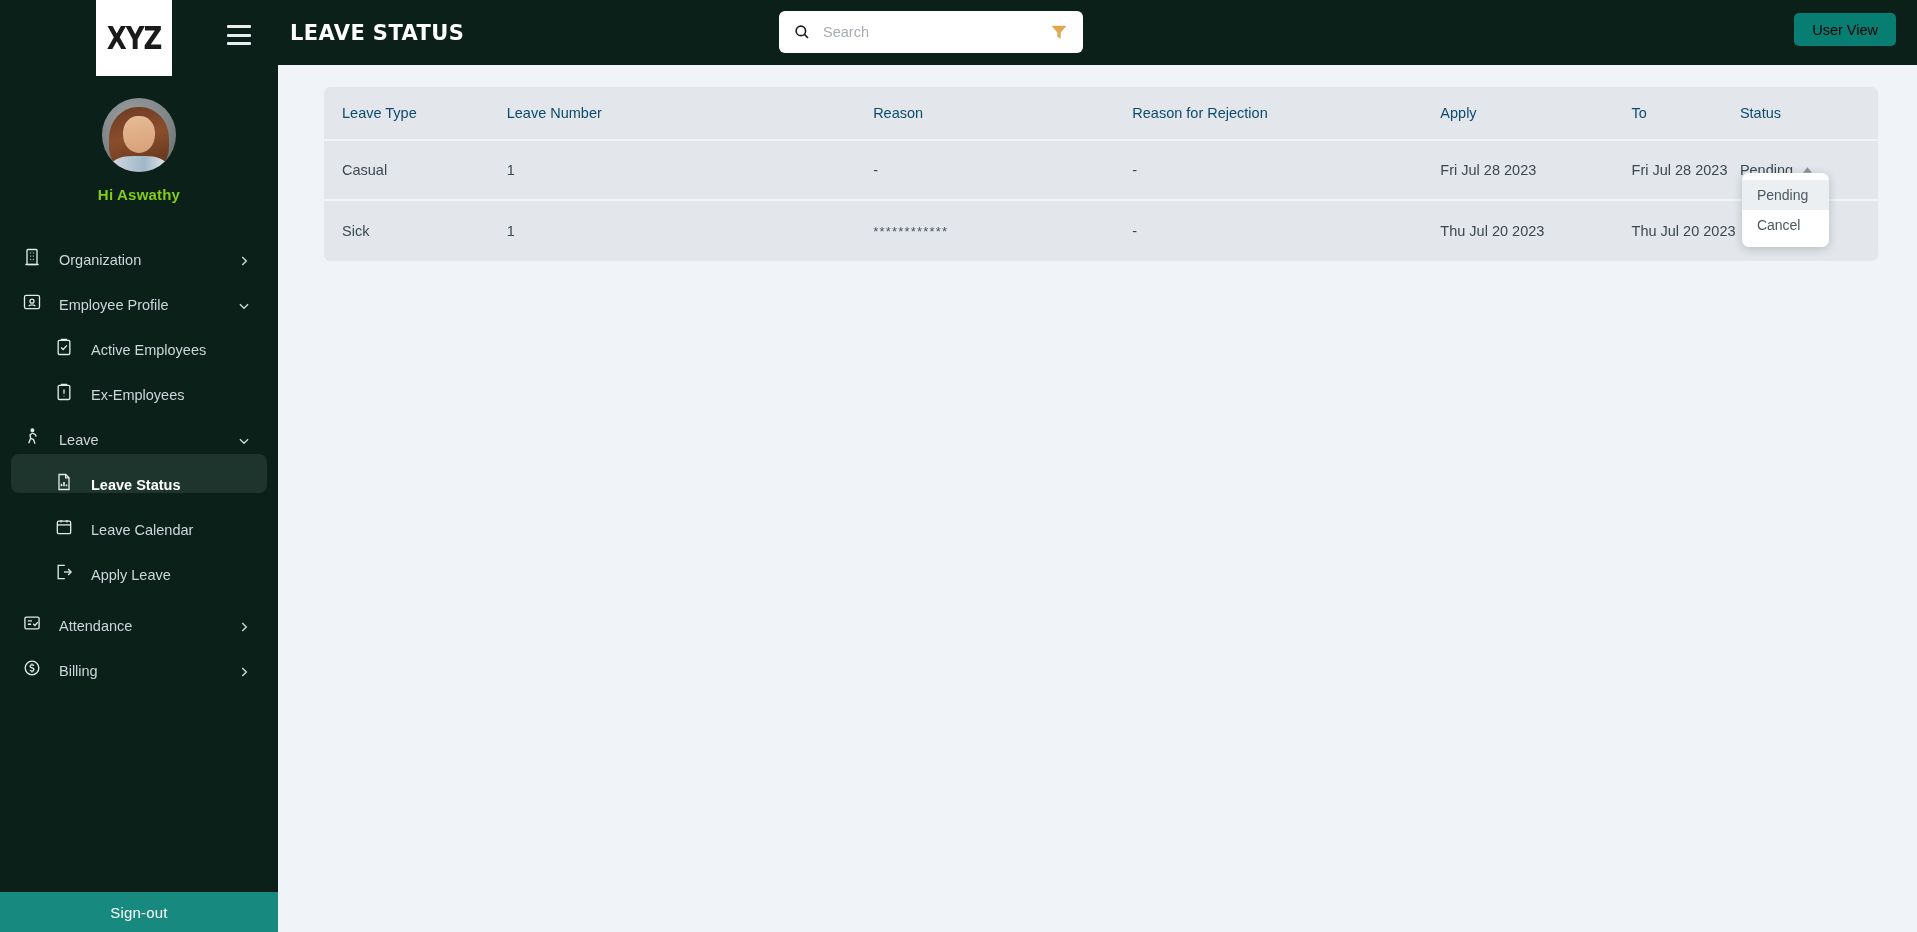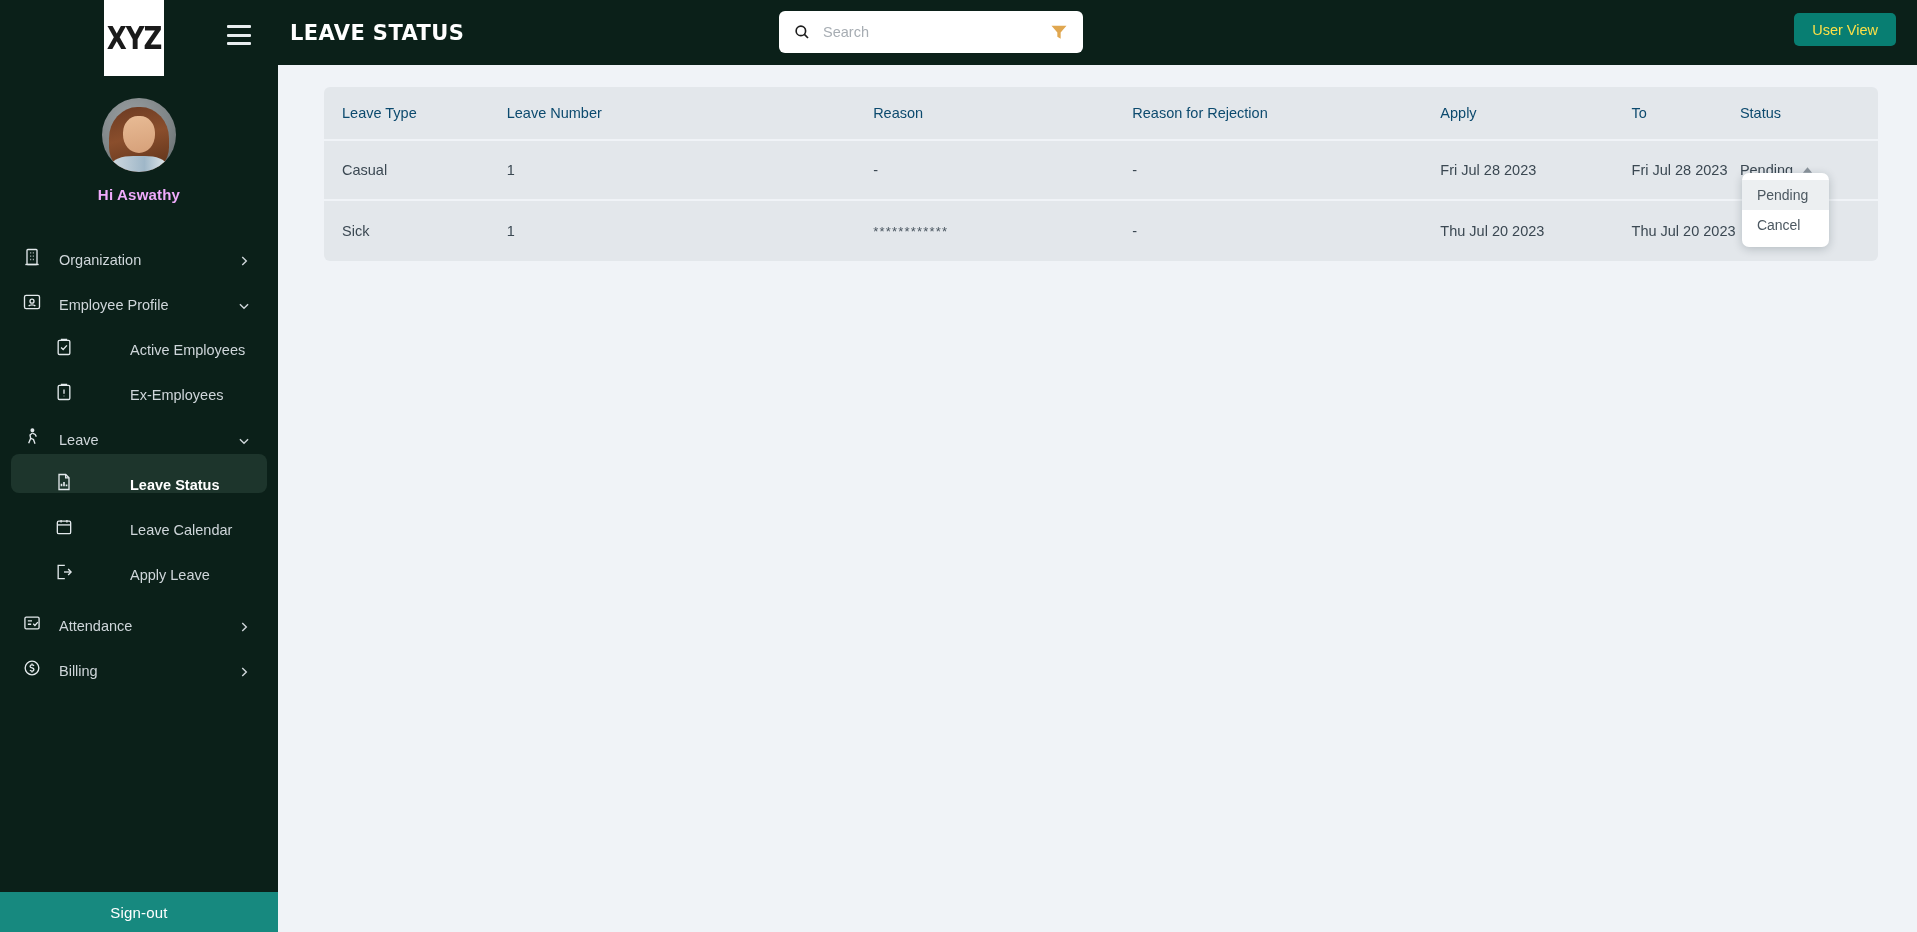--- a/index.html
+++ b/index.html
@@ -17,21 +17,21 @@
     background: #0b2019;
     position: relative;
     flex: 0 0 278px;
     display: flex; flex-direction: column;
   }
   .brand-row {
     height: 74px; display: flex; align-items: flex-start;
     justify-content: center; position: relative;
   }
   .logo-box {
-    width: 60px; height: 76px; background: #ffffff;
+    width: 76px; height: 76px; background: #ffffff;
     display: flex; align-items: center; justify-content: center;
     margin-left: -10px;
   }
   .logo-text {
     font-family: "DejaVu Sans", sans-serif;
     font-weight: 700; font-size: 26px; color: #1a1a1a;
     letter-spacing: -1px; transform: scaleY(1.25);
   }
   .hamburger {
     position: absolute; left: 227px; top: 25px;
@@ -60,32 +60,32 @@
     background: linear-gradient(170deg, #e8bb95 0%, #d6a079 100%);
     border-radius: 46% 46% 50% 50%;
   }
   .avatar .shirt {
     position: absolute; left: 14%; bottom: -6%;
     width: 72%; height: 28%;
     background: linear-gradient(90deg, #cfd9e0 0%, #9fb7c8 60%, #e0e7ea 100%);
     border-radius: 40% 40% 0 0;
   }
   .greeting {
-    margin-top: 14px; color: #f0abfc;
+    margin-top: 14px; color: #84cc16;
     font-size: 15px; font-weight: 700; letter-spacing: .2px;
   }
 
   .nav { margin-top: 26px; flex: 1; }
   .nav-item {
     display: flex; align-items: flex-end;
     height: 39px; margin: 0 11px; padding: 0 10px;
     border-radius: 8px; cursor: pointer;
     color: #cfd6da; font-size: 14.5px;
   }
-  .nav-item.sub { padding-left: 42px; gap: 39px; }
+  .nav-item.sub { padding-left: 42px; }
   .nav-item.active { background: #1d352c; color: #ffffff; font-weight: 600; }
   .nav-item .ico {
     width: 22px; height: 22px; flex: 0 0 22px;
     margin-right: 16px; display: flex; align-items: center; justify-content: center;
     color: #e3e9ec;
   }
   .nav-item .ico svg { width: 20px; height: 20px; display: block; }
   .nav-item .label { flex: 1; white-space: nowrap; }
   .nav-item .chev { width: 14px; height: 14px; color: #cfd6da; margin-right: 6px; }
   .nav-item .chev svg { width: 14px; height: 14px; display: block; }
@@ -120,21 +120,21 @@
     flex: 1; border: none; outline: none; margin-left: 12px;
     font-size: 14.5px; color: #444; background: transparent;
     font-family: "Liberation Sans", sans-serif;
   }
   .search-input::placeholder { color: #a7adb3; }
   .filter-icon { width: 20px; height: 20px; color: #e0a750; cursor: pointer; flex: 0 0 20px; }
   .filter-icon svg { width: 20px; height: 20px; display: block; }
   .user-view-btn {
     position: absolute; right: 21px; top: 13px;
     height: 33px; padding: 0 18px;
-    background: #087e72; color: #fde047;
+    background: #087e72; color: #000000;
     border: none; border-radius: 5px;
     font-size: 14.5px; cursor: pointer;
     font-family: "Liberation Sans", sans-serif;
   }
 
   .content { flex: 1; background: #f0f3f7; position: relative; overflow: hidden; }
 
   .table-wrap {
     margin: 22px 39px 0 46px;
     border-radius: 6px; overflow: visible;

